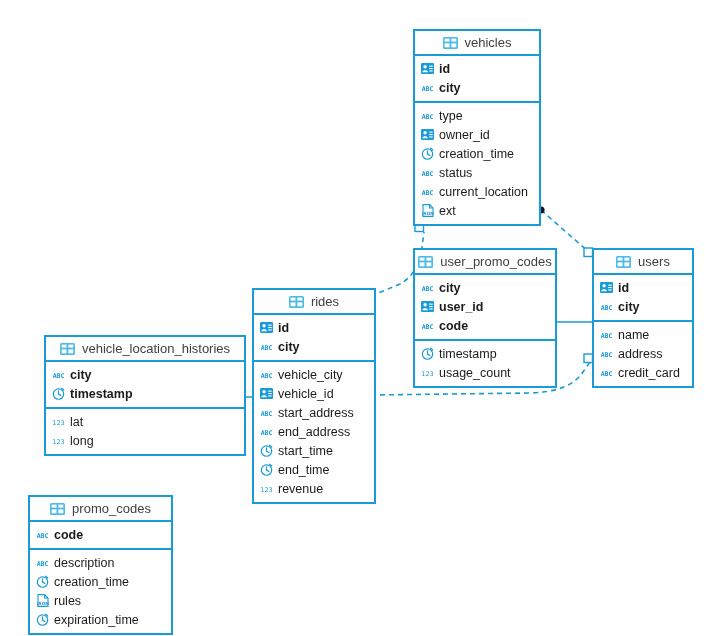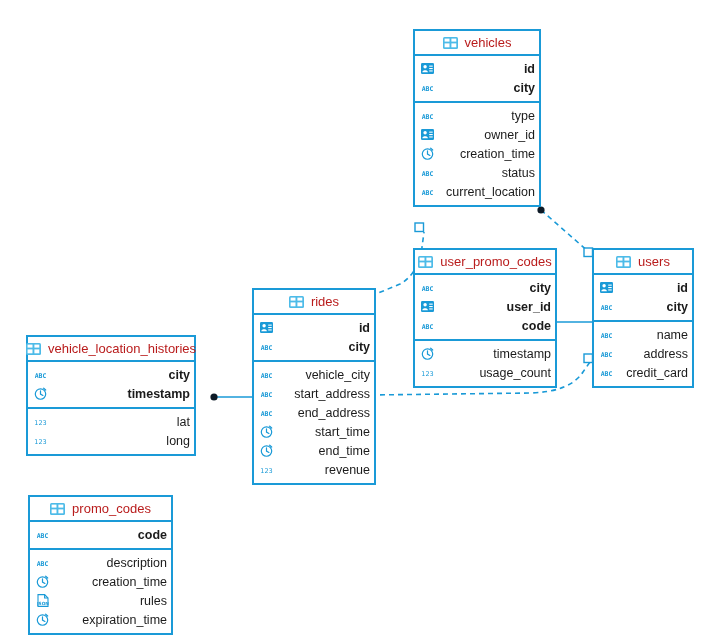--- a/index.html
+++ b/index.html
@@ -3,24 +3,24 @@
 <meta charset="utf-8">
 <style>
   html,body{margin:0;padding:0;}
   body{width:705px;height:636px;background:#ffffff;font-family:"Liberation Sans",sans-serif;position:relative;overflow:hidden;}
   #canvas{position:absolute;left:0;top:0;width:705px;height:636px;}
   svg.edges{position:absolute;left:0;top:0;width:705px;height:636px;pointer-events:none;}
 
   .table-box{position:absolute;box-sizing:border-box;border:2px solid #1a9ad7;background:#ffffff;}
   .tbl-header{box-sizing:border-box;height:25px;display:flex;align-items:center;justify-content:center;
     border-bottom:2px solid #1a9ad7;background:#ffffff;padding:0 6px;}
-  .tbl-title{font-size:13px;color:#b91c1c;white-space:nowrap;}
+  .tbl-title{font-size:13px;color:#404040;white-space:nowrap;}
   .tbl-section{padding:3px 0 4px 0;}
   .tbl-section.pk{border-bottom:2px solid #1a9ad7;}
-  .col-row{display:flex;align-items:center;height:19px;padding:0 4px 0 5px;white-space:nowrap;justify-content:space-between;}
+  .col-row{display:flex;align-items:center;height:19px;padding:0 4px 0 5px;white-space:nowrap;}
   .col-name{font-size:12.5px;color:#1b1b1b;margin-left:4px;}
   .col-row.bold .col-name{font-weight:bold;}
 
   .ic{width:15px;height:14px;flex:0 0 15px;display:inline-flex;align-items:center;justify-content:center;}
   .ic svg{display:block;}
 
   .hdr-ic{width:17px;height:13px;flex:0 0 17px;margin-right:5px;display:inline-flex;align-items:center;}
 </style>
 </head>
 <body>
@@ -129,20 +129,30 @@
             <span class="col-name">status</span>
           </div>
           <div class="col-row">
             <span class="ic">
               <svg width="15" height="10" viewBox="0 0 30 20">
                 <text x="15" y="15" text-anchor="middle" font-family="DejaVu Sans Mono, monospace" font-size="13" font-weight="bold" fill="#1a9ad7">ABC</text>
               </svg>
             </span>
             <span class="col-name">current_location</span>
           </div>
+          <div class="col-row">
+            <span class="ic">
+              <svg width="12" height="13" viewBox="0 0 12 13">
+                <path d="M1 0.6 H7.6 L11 4 V12.4 H1 Z" fill="#fff" stroke="#1a9ad7" stroke-width="1.1"></path>
+                <path d="M7.6 0.6 V4 H11" fill="none" stroke="#1a9ad7" stroke-width="1.1"></path>
+                <text x="6" y="11.2" text-anchor="middle" font-family="DejaVu Sans, sans-serif" font-size="4.3" font-weight="bold" fill="#1a9ad7">JSON</text>
+              </svg>
+            </span>
+            <span class="col-name">ext</span>
+          </div>
         </div>
       </div>
       <div class="table-box" style="left: 413px; top: 248px; width: 144px;">
         <div class="tbl-header">
           <span class="hdr-ic">
             <svg width="15" height="12" viewBox="0 0 15 12">
               <rect x="0" y="0" width="15" height="12" rx="1.5" fill="#4dbbe8"></rect>
               <rect x="1.6" y="1.6" width="4.9" height="3" fill="#fff"></rect>
               <rect x="8.4" y="1.6" width="4.9" height="3" fill="#fff"></rect>
               <rect x="1.6" y="6.4" width="4.9" height="3.9" fill="#fff"></rect>
@@ -306,20 +316,33 @@
           <div class="col-row">
             <span class="ic">
               <svg width="15" height="10" viewBox="0 0 30 20">
                 <text x="15" y="15" text-anchor="middle" font-family="DejaVu Sans Mono, monospace" font-size="13" font-weight="bold" fill="#1a9ad7">ABC</text>
               </svg>
             </span>
             <span class="col-name">vehicle_city</span>
           </div>
           <div class="col-row">
             <span class="ic">
+              <svg width="13" height="11" viewBox="0 0 13 11">
+                <rect x="0" y="0" width="13" height="11" rx="1.2" fill="#1a9ad7"></rect>
+                <circle cx="4.1" cy="3.7" r="1.7" fill="#fff"></circle>
+                <path d="M1.3 9.2 C1.6 6.6 6.6 6.6 6.9 9.2 Z" fill="#fff"></path>
+                <rect x="8.2" y="2.6" width="3.5" height="1.1" fill="#fff"></rect>
+                <rect x="8.2" y="5.0" width="3.5" height="1.1" fill="#fff"></rect>
+                <rect x="8.2" y="7.4" width="3.5" height="1.1" fill="#fff"></rect>
+              </svg>
+            </span>
+            <span class="col-name">vehicle_id</span>
+          </div>
+          <div class="col-row">
+            <span class="ic">
               <svg width="15" height="10" viewBox="0 0 30 20">
                 <text x="15" y="15" text-anchor="middle" font-family="DejaVu Sans Mono, monospace" font-size="13" font-weight="bold" fill="#1a9ad7">ABC</text>
               </svg>
             </span>
             <span class="col-name">start_address</span>
           </div>
           <div class="col-row">
             <span class="ic">
               <svg width="15" height="10" viewBox="0 0 30 20">
                 <text x="15" y="15" text-anchor="middle" font-family="DejaVu Sans Mono, monospace" font-size="13" font-weight="bold" fill="#1a9ad7">ABC</text>
@@ -350,21 +373,21 @@
           <div class="col-row">
             <span class="ic">
               <svg width="15" height="10" viewBox="0 0 30 20">
                 <text x="15" y="15" text-anchor="middle" font-family="DejaVu Sans, sans-serif" font-size="13" fill="#1a9ad7">123</text>
               </svg>
             </span>
             <span class="col-name">revenue</span>
           </div>
         </div>
       </div>
-      <div class="table-box" style="left: 26px; top: 335px; width: 170px;">
+      <div class="table-box" style="left: 44px; top: 335px; width: 202px;">
         <div class="tbl-header">
           <span class="hdr-ic">
             <svg width="15" height="12" viewBox="0 0 15 12">
               <rect x="0" y="0" width="15" height="12" rx="1.5" fill="#4dbbe8"></rect>
               <rect x="1.6" y="1.6" width="4.9" height="3" fill="#fff"></rect>
               <rect x="8.4" y="1.6" width="4.9" height="3" fill="#fff"></rect>
               <rect x="1.6" y="6.4" width="4.9" height="3.9" fill="#fff"></rect>
               <rect x="8.4" y="6.4" width="4.9" height="3.9" fill="#fff"></rect>
             </svg>
           </span>

